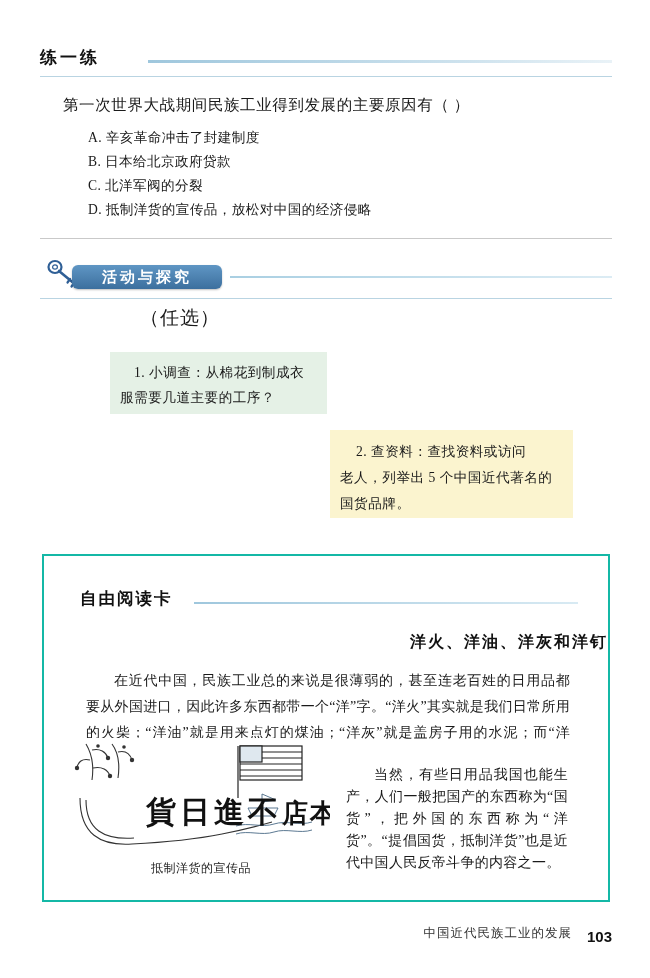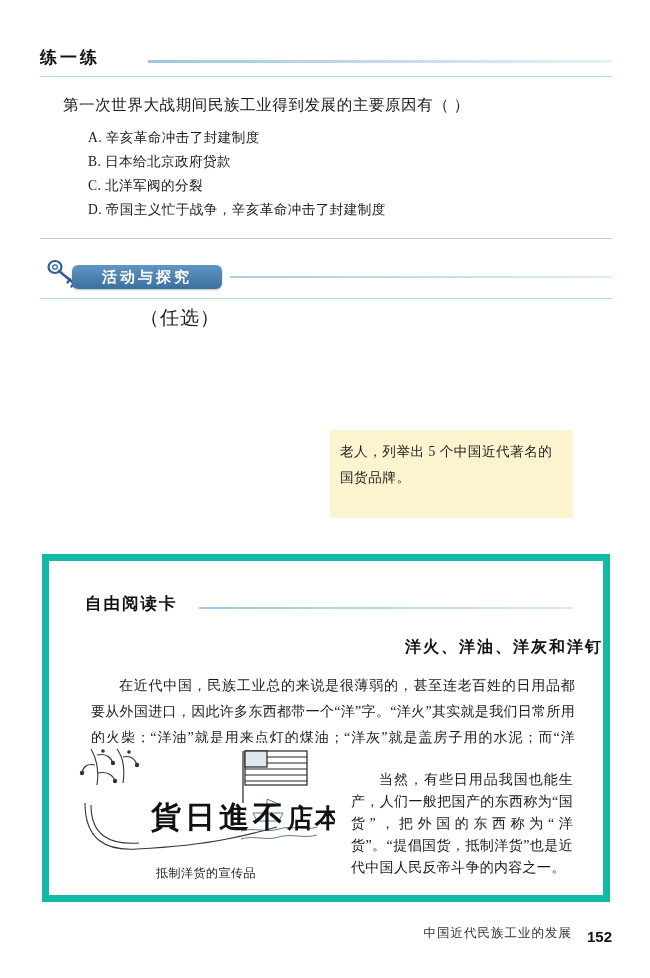--- a/index.html
+++ b/index.html
@@ -169,21 +169,21 @@
   }
   .task2 .line.first { text-indent: 16px; }
 
   
   .reading-card {
     position: absolute;
     left: 42px;
     top: 554px;
     width: 568px;
     height: 348px;
-    border: 7px solid #14b8a6;
+    border: 2px solid #14b8a6;
     background: #ffffff;
     box-sizing: border-box;
   }
   .card-title {
     position: absolute;
     left: 36px;
     top: 32px;
     font-size: 16.5px;
     font-weight: bold;
     letter-spacing: 2px;
@@ -283,21 +283,21 @@
     <div class="drill-rule"></div>
   </div>
   <div class="drill-rule2"></div>
 
   <div class="question">第一次世界大战期间民族工业得到发展的主要原因有（      ）</div>
 
   <div class="choices">
     <div class="choice">A. 辛亥革命冲击了封建制度</div>
     <div class="choice">B. 日本给北京政府贷款</div>
     <div class="choice">C. 北洋军阀的分裂</div>
-    <div class="choice">D. 帝国主义忙于战争，辛亥革命冲击了封建制度</div>
+    <div class="choice">D. 抵制洋货的宣传品，放松对中国的经济侵略</div>
   </div>
 
   <div class="sep-line"></div>
 
   <div class="key-icon">
     <svg width="34" height="32" viewBox="0 0 34 32">
       <ellipse cx="9" cy="9" rx="6.5" ry="6" fill="none" stroke="#2f5f96" stroke-width="2.2"></ellipse>
       <ellipse cx="9" cy="9" rx="2.4" ry="2.2" fill="#ffffff" stroke="#2f5f96" stroke-width="1.2"></ellipse>
       <path d="M13 13 L30 27" stroke="#2f5f96" stroke-width="2.6" fill="none" stroke-linecap="round"></path>
       <path d="M24 21 L21.5 24.5" stroke="#2f5f96" stroke-width="2.2" stroke-linecap="round"></path>
@@ -305,22 +305,27 @@
     </svg>
   </div>
   <div class="activity-banner">
     <span>活动与探究</span>
   </div>
   <div class="activity-rule"></div>
   <div class="activity-rule2"></div>
 
   <div class="optional">（任选）</div>
 
+  <div class="task1">
+    <div class="line first">1. 小调查：从棉花到制成衣</div>
+    <div class="line">服需要几道主要的工序？</div>
+  </div>
 
   <div class="task2">
+    <div class="line first">2. 查资料：查找资料或访问</div>
     <div class="line">老人，列举出 5 个中国近代著名的</div>
     <div class="line">国货品牌。</div>
   </div>
 
   <div class="reading-card">
     <div class="card-title">自由阅读卡</div>
     <div class="card-title-rule"></div>
     <div class="card-heading">洋火、洋油、洋灰和洋钉</div>
 
     <div class="card-col-left">
@@ -383,15 +388,15 @@
           <text x="176" y="84">不</text>
           <text x="210" y="84" font-size="26">店</text>
           <text x="238" y="84" font-size="26">本</text>
         </g>
       </svg>
     </div>
     <div class="illus-caption">抵制洋货的宣传品</div>
   </div>
 
   <div class="footer-text">中国近代民族工业的发展</div>
-  <div class="page-number">152</div>
+  <div class="page-number">103</div>
 
 </div>
 
 </body></html>

